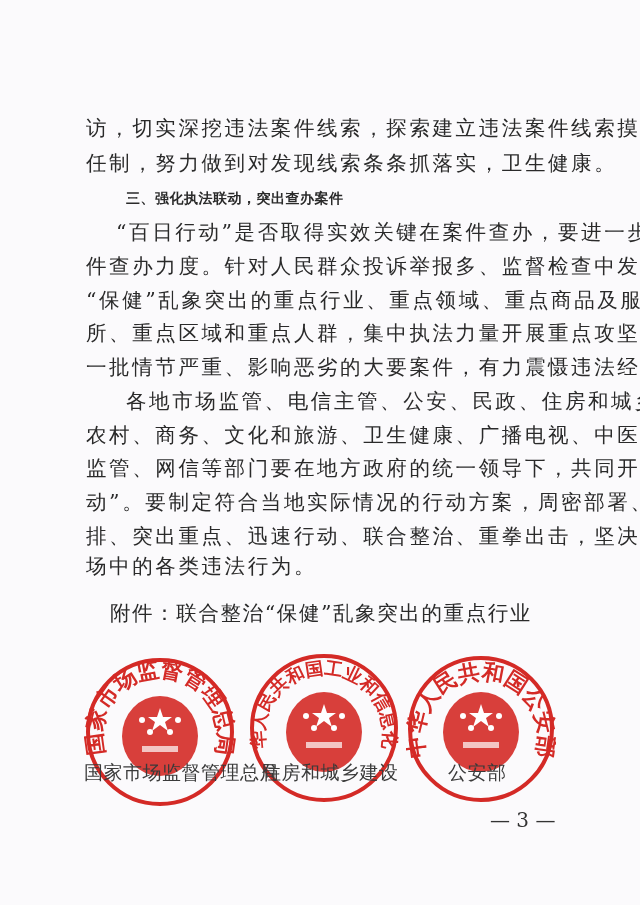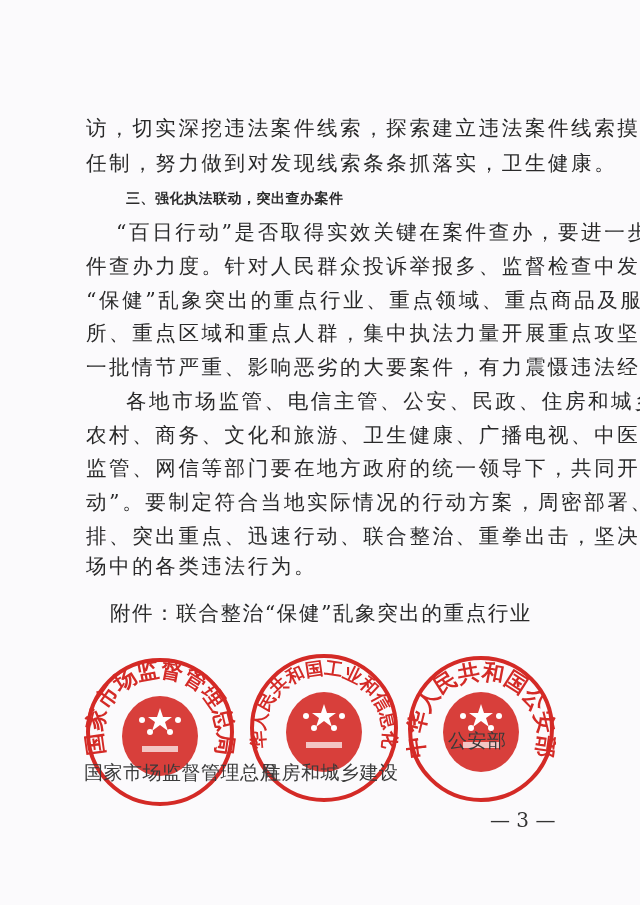--- a/index.html
+++ b/index.html
@@ -80,16 +80,16 @@
       <circle cx="57" cy="62" r="3" fill="#fff"></circle>
         <circle cx="93" cy="62" r="3" fill="#fff"></circle>
       <circle cx="65" cy="74" r="3" fill="#fff"></circle>
         <circle cx="85" cy="74" r="3" fill="#fff"></circle>
       <rect x="57" y="88" width="36" height="6" fill="#fff" opacity="0.7"></rect>
     </g>
   </svg>
 
   <div class="signer" style="left:84px;top:760px">国家市场监督管理总局</div>
   <div class="signer" style="left:262px;top:760px">住房和城乡建设</div>
-  <div class="signer" style="left:448px;top:728px">公安部</div>
+  <div class="signer" style="left:448px;top:760px">公安部</div>
 
   <div class="pagenum">— 3 —</div>
 </div>
 
 </body></html>

